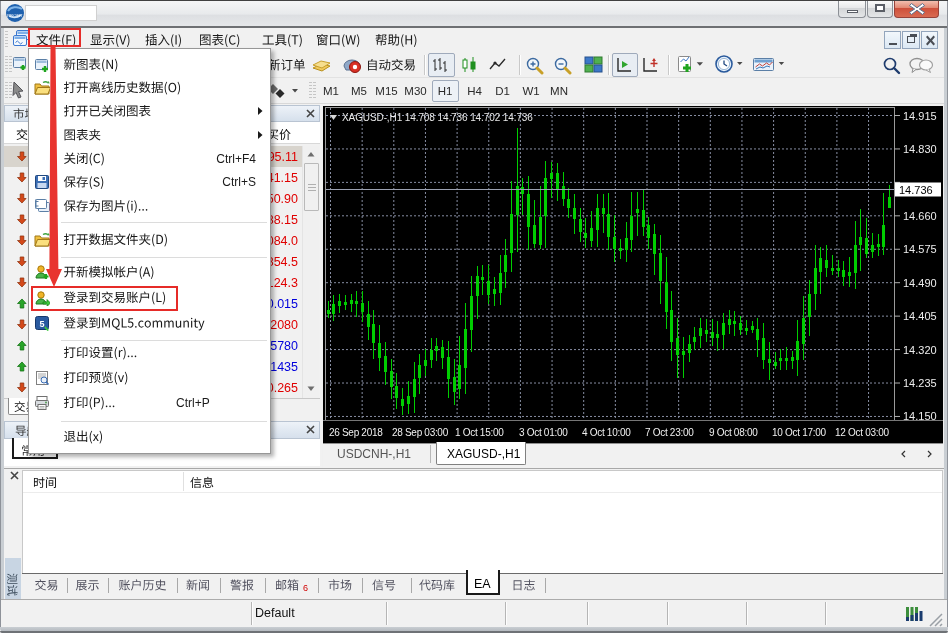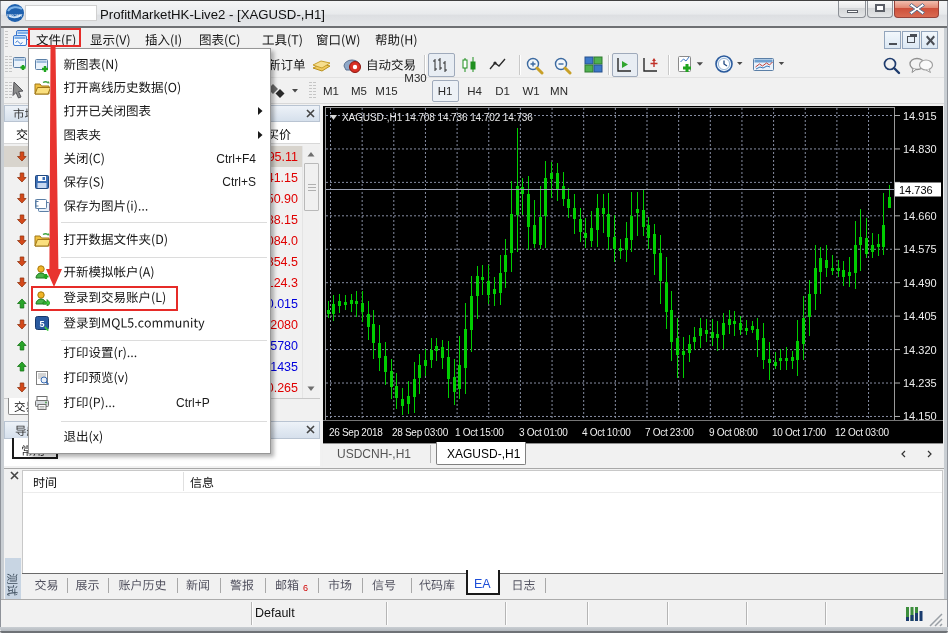--- a/index.html
+++ b/index.html
@@ -9,21 +9,20 @@
 </style></head><body>
 <div class="win">
     <div class="abs" style="left:1px;top:1px;width:946px;height:26px;background:linear-gradient(#F4F5F6,#E8EAEC 50%,#DDDFE2 55%,#E6E8EA)"></div>
     <svg class="abs" style="left:5px;top:3px" width="20" height="20" viewBox="0 0 20 20">
       <circle cx="10" cy="10" r="9" fill="#1F61AE"></circle>
       <path d="M3 8 A9 7 0 0 1 17 6" stroke="#7FB4E8" stroke-width="2" fill="none"></path>
       <path d="M4 13 A10 8 0 0 0 16 12" stroke="#CFE4F7" stroke-width="1.6" fill="none"></path>
       <text x="10" y="14" font-size="4.2" fill="#fff" text-anchor="middle" font-family="Liberation Sans">PROFIT</text>
     </svg>
     <div class="abs" style="left:25px;top:5px;width:72px;height:16px;background:#fff;border:1px solid #D0D0D0"></div>
-    <div class="abs" style="left:100px;top:7px;font-size:13.2px;color:#101010;font-family:'Liberation Sans';letter-spacing:0px">ProfitMarketHK-Live2 - [XAGUSD-,H1]</div>
     <div class="abs" style="left:838px;top:0;width:28px;height:18px;background:linear-gradient(#FDFDFD,#E8E9EA 45%,#D4D6D8 50%,#E4E6E8);border:1px solid #8C9096;border-top:none;border-radius:0 0 4px 4px">
       <div class="abs" style="left:8px;top:10px;width:11px;height:3px;background:#fff;border:1px solid #5A5E66"></div>
     </div>
     <div class="abs" style="left:867px;top:0;width:26px;height:18px;background:linear-gradient(#FDFDFD,#E8E9EA 45%,#D4D6D8 50%,#E4E6E8);border:1px solid #8C9096;border-top:none;border-radius:0 0 4px 4px">
       <div class="abs" style="left:7px;top:4px;width:10px;height:8px;border:2px solid #5A5E66;background:#fff"></div>
     </div>
     <div class="abs" style="left:894px;top:0;width:45px;height:18px;background:linear-gradient(#F5C6B8,#E28A75 45%,#CE503B 50%,#D96A52);border:1px solid #97423A;border-top:none;border-radius:0 0 4px 4px">
       <svg class="abs" style="left:14px;top:2px" width="16" height="14" viewBox="0 0 16 14">
         <path d="M2.5 1.5 L8 5.8 L13.5 1.5 L15.5 3.7 L10.3 7 L15.5 10.3 L13.5 12.5 L8 8.2 L2.5 12.5 L0.5 10.3 L5.7 7 L0.5 3.7 Z" fill="#fff" stroke="#5A6E8C" stroke-width="1"></path>
       </svg>
@@ -159,21 +158,21 @@
     <svg class="abs" style="left:268px;top:82px" width="34" height="18" viewBox="0 0 34 18">
       <path d="M5 2 l5 5 -5 5 -5 -5 Z" fill="#6A6A6A"></path>
       <path d="M12 7 l4.5 4.5 -4.5 4.5 -4.5 -4.5 Z" fill="#2A2A2A"></path>
       <path d="M24 7 l3 3.5 3-3.5 Z" fill="#4A4A4A"></path>
     </svg>
     <div class="abs" style="left:309px;top:82px;width:3px;height:18px;background:repeating-linear-gradient(#C6C6C6 0 1px,#F1F1F1 1px 3px)"></div>
     <div class="abs" style="left:313px;top:82px;width:3px;height:18px;background:repeating-linear-gradient(#C6C6C6 0 1px,#F1F1F1 1px 3px)"></div>
     <div class="abs" style="left:316px;top:85px;width:30px;text-align:center;font-size:11.5px;color:#2A2A2A;font-family:'Liberation Sans'">M1</div>
     <div class="abs" style="left:344px;top:85px;width:30px;text-align:center;font-size:11.5px;color:#2A2A2A;font-family:'Liberation Sans'">M5</div>
     <div class="abs" style="left:371.5px;top:85px;width:30px;text-align:center;font-size:11.5px;color:#2A2A2A;font-family:'Liberation Sans'">M15</div>
-    <div class="abs" style="left:400.5px;top:72px;width:30px;text-align:center;font-size:11.5px;color:#2A2A2A;font-family:'Liberation Sans'">M30</div>
+    <div class="abs" style="left:400.5px;top:85px;width:30px;text-align:center;font-size:11.5px;color:#2A2A2A;font-family:'Liberation Sans'">M30</div>
     <div class="abs" style="left:431.5px;top:80px;width:27px;height:22px;background:#EDF1F6;border:1px solid #9FAABB;border-radius:2px"></div>
     <div class="abs" style="left:430px;top:85px;width:30px;text-align:center;font-size:11.5px;color:#2A2A2A;font-family:'Liberation Sans'">H1</div>
     <div class="abs" style="left:459.5px;top:85px;width:30px;text-align:center;font-size:11.5px;color:#2A2A2A;font-family:'Liberation Sans'">H4</div>
     <div class="abs" style="left:487.5px;top:85px;width:30px;text-align:center;font-size:11.5px;color:#2A2A2A;font-family:'Liberation Sans'">D1</div>
     <div class="abs" style="left:516px;top:85px;width:30px;text-align:center;font-size:11.5px;color:#2A2A2A;font-family:'Liberation Sans'">W1</div>
     <div class="abs" style="left:544px;top:85px;width:30px;text-align:center;font-size:11.5px;color:#2A2A2A;font-family:'Liberation Sans'">MN</div>
     <div class="abs" style="left:4px;top:104px;width:318px;height:364px;background:#F1F1F1"></div>
     <div class="abs" style="left:4px;top:105px;width:316px;height:17px;background:linear-gradient(#EDF2F8,#D6E0EC);border:1px solid #B9C4D2"></div>
     <svg class="abs" style="left:306px;top:109px" width="9" height="9" viewBox="0 0 9 9">
       <path d="M1 1 L8 8 M8 1 L1 8" stroke="#444" stroke-width="1.6"></path>
@@ -544,21 +543,21 @@
     <div class="abs" style="left:66.5px;top:578px;width:1px;height:15px;background:#A8A8A8"></div>
     <div class="abs" style="left:108px;top:578px;width:1px;height:15px;background:#A8A8A8"></div>
     <div class="abs" style="left:176.5px;top:578px;width:1px;height:15px;background:#A8A8A8"></div>
     <div class="abs" style="left:219.5px;top:578px;width:1px;height:15px;background:#A8A8A8"></div>
     <div class="abs" style="left:264.5px;top:578px;width:1px;height:15px;background:#A8A8A8"></div>
     <div class="abs" style="left:318px;top:578px;width:1px;height:15px;background:#A8A8A8"></div>
     <div class="abs" style="left:362px;top:578px;width:1px;height:15px;background:#A8A8A8"></div>
     <div class="abs" style="left:411px;top:578px;width:1px;height:15px;background:#A8A8A8"></div>
     <div class="abs" style="left:545px;top:578px;width:1px;height:15px;background:#A8A8A8"></div>
     <div class="abs" style="left:466px;top:570px;width:34px;height:25px;background:#fff;border:2px solid #1A1A1A;border-top:none"></div>
-    <div class="abs" style="left:474px;top:577px;font-size:12.5px;color:#1d4ed8;font-family:'Liberation Sans'">EA</div>
+    <div class="abs" style="left:474px;top:577px;font-size:12.5px;color:#000000;font-family:'Liberation Sans'">EA</div>
     <div class="abs" style="left:1px;top:599px;width:946px;height:29px;background:#F1F1F1;border-top:1px solid #ABABAB"></div>
     <div class="abs" style="left:255px;top:606px;font-size:12.5px;color:#111;font-family:'Liberation Sans'">Default</div>
     <div class="abs" style="left:251px;top:602px;width:1px;height:23px;background:#B5B5B5"></div>
     <div class="abs" style="left:252px;top:602px;width:1px;height:23px;background:#FDFDFD"></div>
     <div class="abs" style="left:386px;top:602px;width:1px;height:23px;background:#B5B5B5"></div>
     <div class="abs" style="left:387px;top:602px;width:1px;height:23px;background:#FDFDFD"></div>
     <div class="abs" style="left:505px;top:602px;width:1px;height:23px;background:#B5B5B5"></div>
     <div class="abs" style="left:506px;top:602px;width:1px;height:23px;background:#FDFDFD"></div>
     <div class="abs" style="left:587px;top:602px;width:1px;height:23px;background:#B5B5B5"></div>
     <div class="abs" style="left:588px;top:602px;width:1px;height:23px;background:#FDFDFD"></div>

